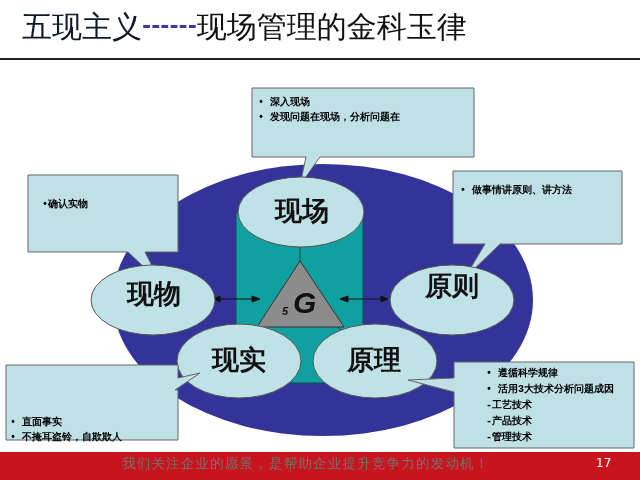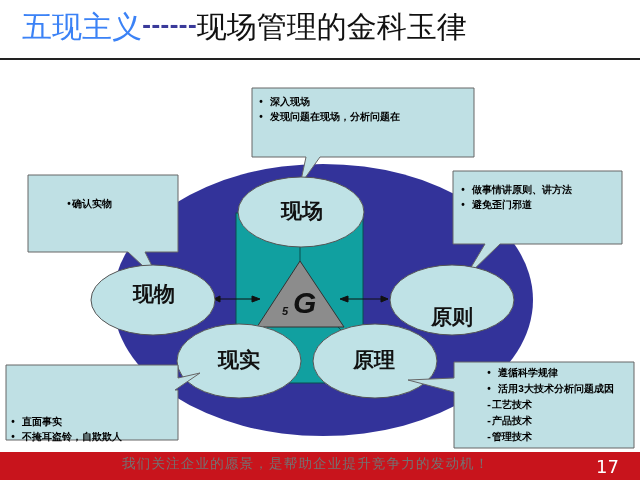--- a/index.html
+++ b/index.html
@@ -1,29 +1,29 @@
 <!DOCTYPE html>
 <html><head>
 <meta charset="utf-8">
 <style>
   html, body { margin:0; padding:0; }
   body { width:640px; height:480px; position:relative; background:#ffffff; overflow:hidden;
          font-family: "DejaVu Sans", "Liberation Sans", sans-serif; }
   .title { position:absolute; left:22px; top:8px; font-size:30px; line-height:36px; white-space:nowrap; letter-spacing:0px; }
-  .title .blue { color:#3b82f6; }
+  .title .blue { color:#0f172a; }
   .title .dash { color:#3a3a9a; font-weight:bold; font-size:22px; vertical-align:4px; }
   .title .black { color:#111; }
   .rule { position:absolute; left:0; top:58px; width:640px; height:2px; background:#222; }
   svg.diagram { position:absolute; left:0; top:0; }
-  .node-label { position:absolute; font-weight:bold; color:#111; font-size:21px; line-height:30px; text-align:center; white-space:nowrap; }
+  .node-label { position:absolute; font-weight:bold; color:#111; font-size:27px; line-height:30px; text-align:center; white-space:nowrap; }
   .callout-text { position:absolute; font-weight:bold; color:#000000; font-size:10px; line-height:15px; white-space:nowrap;font-family:Liberation Mono, monospace; }
   .callout-text div { white-space:nowrap; }
   .footer { position:absolute; left:0; top:452px; width:640px; height:28px; background:#c8141c; }
   .footer-text { position:absolute; left:122px; top:455px; color:#737373; font-family:"DejaVu Serif","Liberation Serif",serif; font-size:13.5px; letter-spacing:1.2px; white-space:nowrap; }
-  .page-num { position:absolute; left:596px; top:456px; color:#ffffff; font-size:18px; }
+  .page-num { position:absolute; left:596px; top:456px; color:#ffffff; font-size:12px; }
   .g-label { position:absolute; left:293px; top:287px; font-family:"Liberation Sans", sans-serif; font-weight:bold; font-style:italic; font-size:30px; color:#111; line-height:32px; }
   .g-sub { position:absolute; left:282px; top:305px; font-family:"Liberation Sans", sans-serif; font-weight:bold; font-style:italic; font-size:11px; color:#111; }
 </style>
 </head>
 <body>
 
 <div class="title">
   <span class="blue">五现主义</span><span class="dash">------</span><span class="black">现场管理的金科玉律</span>
 </div>
 <div class="rule"></div>
@@ -72,39 +72,38 @@
     <path d="M6,365 L178,365 L178,378 L200,373 L175,390 L178,390 L178,440 L6,440 Z" fill="#bfe0e4" stroke="#666" stroke-width="1"></path>
   </g>
 
   <g>
     <path d="M454,362 L634,362 L634,448 L454,448 L454,392 L408,380 L454,378 Z" fill="#bfe0e4" stroke="#666" stroke-width="1"></path>
   </g>
 </svg>
 
 <div class="node-label" style="left:262px; top:196px; width:80px;">现场</div>
 <div class="node-label" style="left:114px; top:279px; width:80px;">现物</div>
-<div class="node-label" style="left:412px; top:302px; width:80px;font-family:Liberation Serif, serif;">原则</div>
+<div class="node-label" style="left:412px; top:271px; width:80px;font-family:Liberation Serif, serif;">原则</div>
 <div class="node-label" style="left:199px; top:345px; width:80px;">现实</div>
 <div class="node-label" style="left:334px; top:345px; width:80px;">原理</div>
 
 <div class="g-sub">5</div>
 <div class="g-label">G</div>
 
 <div class="callout-text" style="left:258px; top:95px;">
   <div>• 深入现场</div>
   <div>• 发现问题在现场，分析问题在</div>
 </div>
 
-<div class="callout-text" style="left:36px; top:197px;padding-left:30px;">
+<div class="callout-text" style="left:12px; top:197px;padding-left:30px;">
   <div>•确认实物</div>
 </div>
 
 <div class="callout-text" style="left:460px; top:183px;">
   <div>• 做事情讲原则、讲方法</div>
-  <div>• 避免歪门邪道</div>
 </div>
 
 <div class="callout-text" style="left:10px; top:383px;margin-top:32px;">
   <div>• 直面事实</div>
   <div>• 不掩耳盗铃，自欺欺人</div>
 </div>
 
 <div class="callout-text" style="left:456px; top:366px; line-height:16px;margin-left:30px;">
   <div>• 遵循科学规律</div>
   <div>• 活用3大技术分析问题成因</div>

